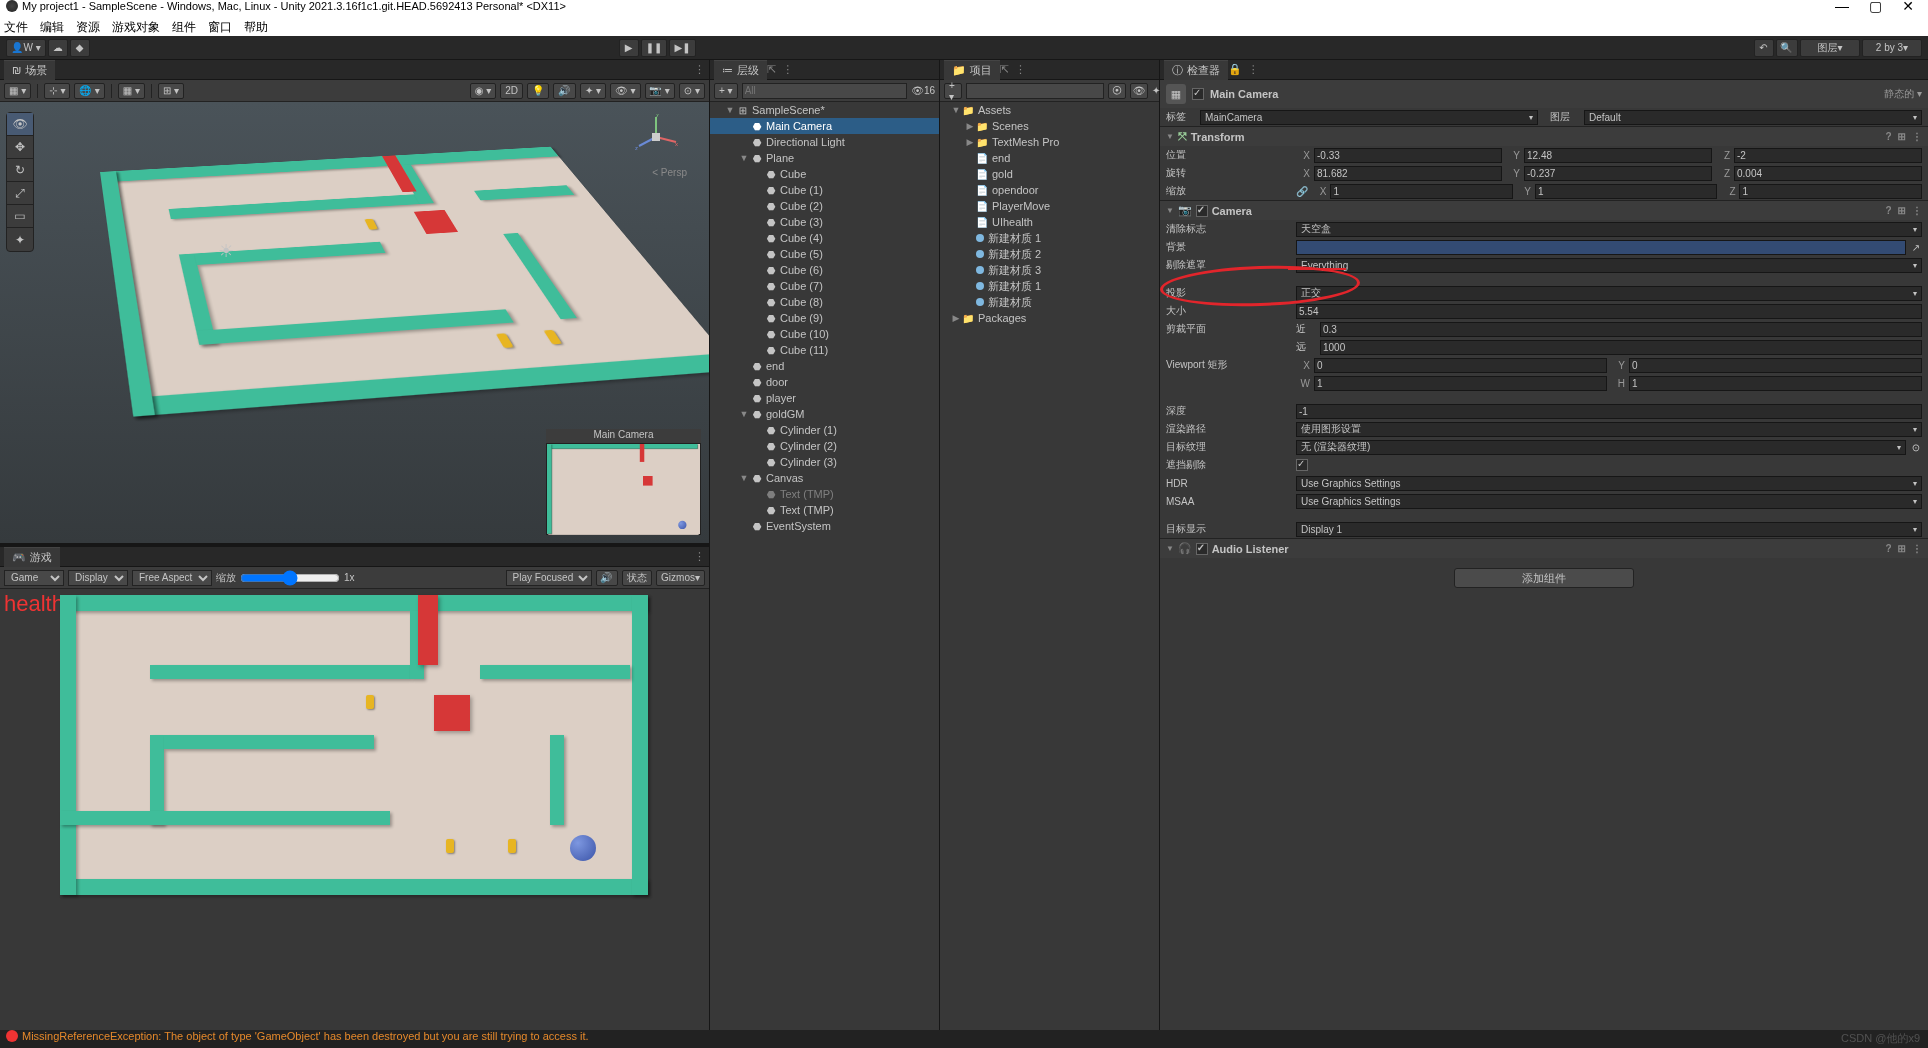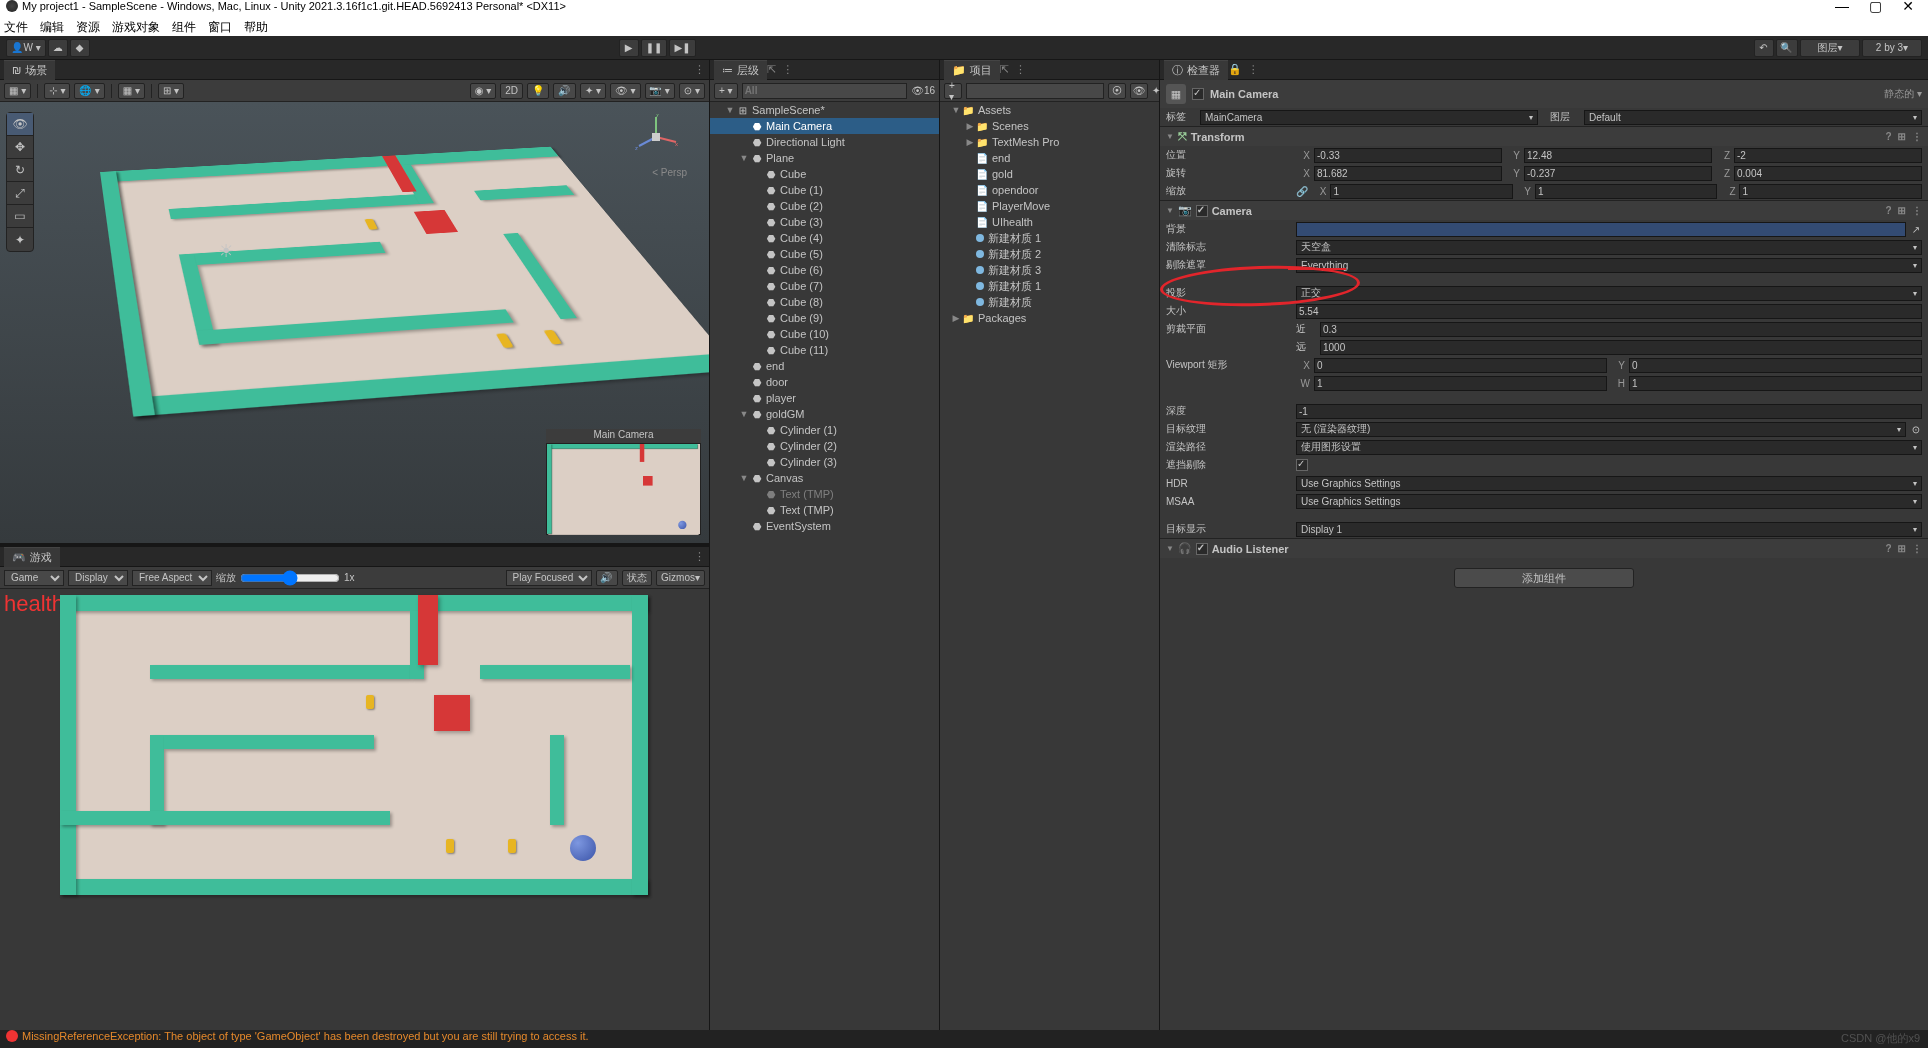--- a/index.html
+++ b/index.html
@@ -264,21 +264,21 @@
   <div class="mid-col1">
     <div class="tab-header">
       <div class="tab-label">≔ <span>层级</span></div>
       <span class="icons-r">
         <span>⇱</span>
         <span>⋮</span>
       </span>
     </div>
     <div class="toolbar">
       <span class="tbtn">+ ▾</span>
-      <input type="text" style="flex: 1 1 0%; font-weight: bold;" placeholder="All">
+      <input type="text" style="flex: 1 1 0%;" placeholder="All">
       <span>👁<span>16</span></span>
     </div>
     <div class="tree" id="hierarchy-tree">
         <div class="tree-row">
           <span class="indent" style="width:10px"></span>
           <span class="expand">▼</span>
           <span class="icon" style="">⊞</span>
           <span style="">SampleScene*</span>
         </div>
         <div class="tree-row selected">
@@ -614,29 +614,29 @@
         <span style="color:#7AB;">📷</span>
         <span class="chk on"></span>
         <span>Camera</span>
         <span class="comp-actions">
             <span>?</span>
             <span>⊞</span>
             <span>⋮</span>
           </span>
       </div>
       <div class="insp-row">
+          <span class="lbl">清除标志</span>
+          <div class="dropdown">
+            <span>天空盒</span>
+          </div>
+        </div>
+      <div class="insp-row">
           <span class="lbl">背景</span>
           <div class="color-swatch"></div>
           <span style="width:12px;text-align:center;">↗</span>
-        </div>
-      <div class="insp-row">
-          <span class="lbl">清除标志</span>
-          <div class="dropdown">
-            <span>天空盒</span>
-          </div>
         </div>
       <div class="insp-row">
           <span class="lbl">剔除遮罩</span>
           <div class="dropdown">
             <span>Everything</span>
           </div>
         </div>
       <div class="insp-row" style="height:10px;"></div>
       <div class="insp-row">
           <span class="lbl">投影</span>
@@ -671,31 +671,31 @@
           <input value="1" style="">
           <span class="axis">H</span>
           <input value="1" style="">
         </div>
       <div class="insp-row" style="height:10px;"></div>
       <div class="insp-row">
           <span class="lbl">深度</span>
           <input value="-1" style="">
         </div>
       <div class="insp-row">
+          <span class="lbl">渲染路径</span>
+          <div class="dropdown">
+            <span>使用图形设置</span>
+          </div>
+        </div>
+      <div class="insp-row">
           <span class="lbl">目标纹理</span>
           <div class="dropdown">
             <span>无 (渲染器纹理)</span>
           </div>
           <span style="width:12px;text-align:center;">⊙</span>
-        </div>
-      <div class="insp-row">
-          <span class="lbl">渲染路径</span>
-          <div class="dropdown">
-            <span>使用图形设置</span>
-          </div>
         </div>
       <div class="insp-row">
           <span class="lbl">遮挡剔除</span>
           <span class="chk on"></span>
         </div>
       <div class="insp-row">
           <span class="lbl">HDR</span>
           <div class="dropdown">
             <span>Use Graphics Settings</span>
           </div>

